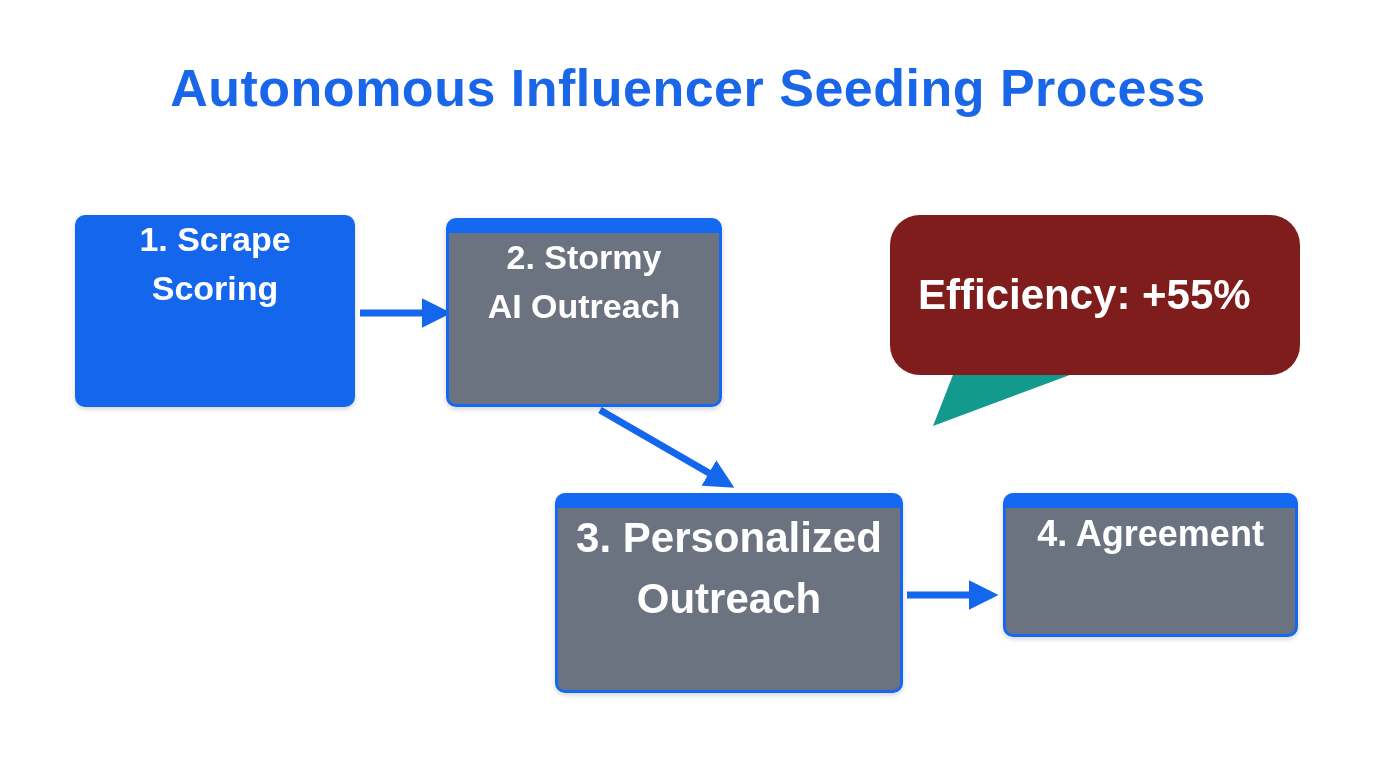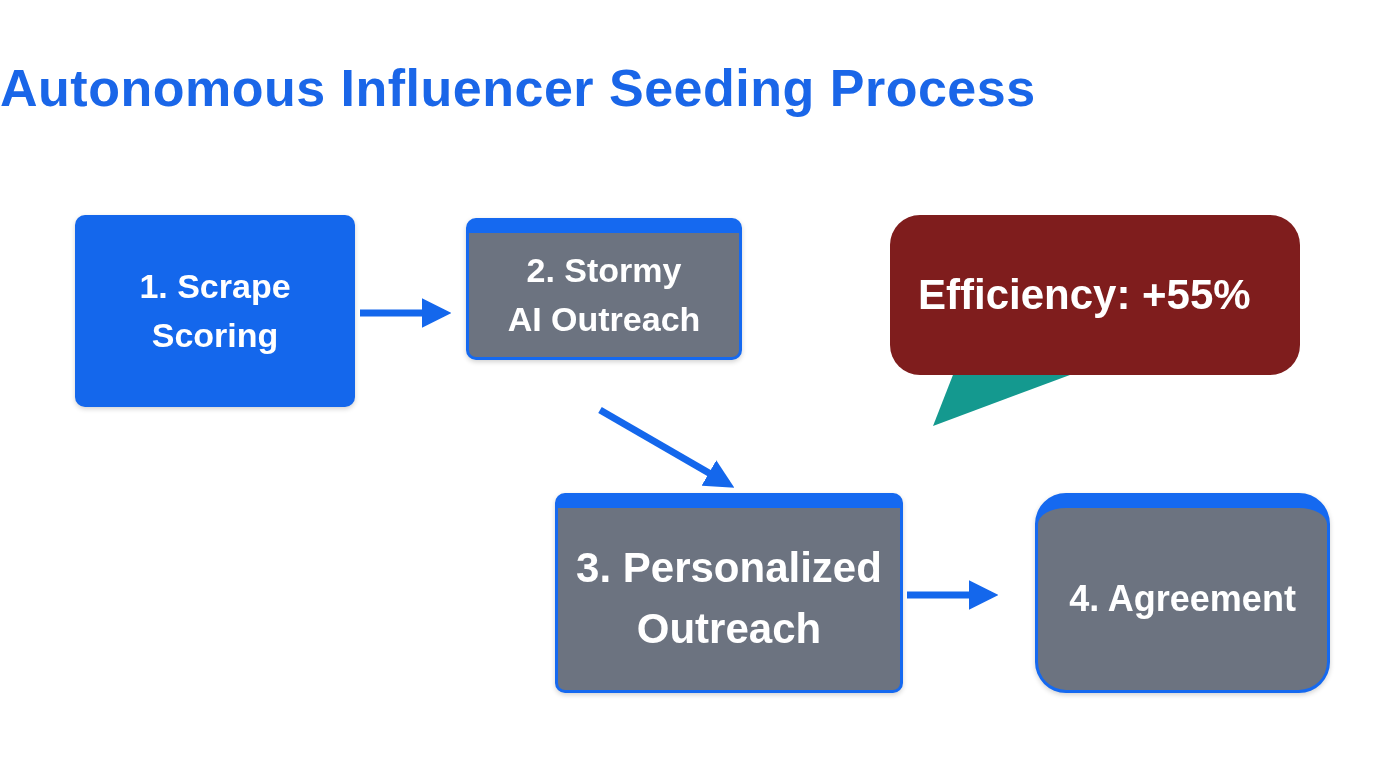--- a/index.html
+++ b/index.html
@@ -14,60 +14,60 @@
     height: 768px;
     background: #ffffff;
     overflow: hidden;
   }
   .title {
     position: absolute;
     top: 58px;
     left: 0;
     width: 100%;
     margin: 0;
+    text-align: center;
     font-size: 52px;
     font-weight: 700;
     color: #1a66e8;
     letter-spacing: 0.5px;
   }
   .connector-layer {
     position: absolute;
     top: 0;
     left: 0;
     width: 1376px;
     height: 768px;
     pointer-events: none;
   }
   .node {
     position: absolute;
     box-sizing: border-box;
     display: flex;
-    align-items: center;
     justify-content: center;
     text-align: center;
     color: #ffffff;
     font-weight: 700;
     font-size: 34px;
     line-height: 1.45;
     border-radius: 10px;
   }
   .node-blue {
     background: #1467ec;
     box-shadow: 0 2px 5px rgba(0,0,0,0.18);
   }
   .node-gray {
     background: #6c7380;
     border: 3px solid #1569f0;
     border-top: 15px solid #1569f0;
     box-shadow: 0 2px 5px rgba(0,0,0,0.18);
   }
   .node-1 { left: 75px;   top: 215px; width: 280px; height: 192px; }
-  .node-2 { left: 466px;  top: 218px; width: 276px; height: 142px; }
+  .node-2 { left: 446px;  top: 218px; width: 276px; height: 189px; }
   .node-3 { left: 555px;  top: 493px; width: 348px; height: 200px; font-size: 42px; }
-  .node-4 { left: 1035px; top: 493px; width: 295px; height: 200px; font-size: 36px; border-radius: 31px; }
+  .node-4 { left: 1003px; top: 493px; width: 295px; height: 144px; font-size: 36px; }
   .callout {
     position: absolute;
     left: 890px;
     top: 215px;
     width: 410px;
     height: 160px;
     box-sizing: border-box;
     background: #7f1d1d;
     border-radius: 30px;
     display: flex;

